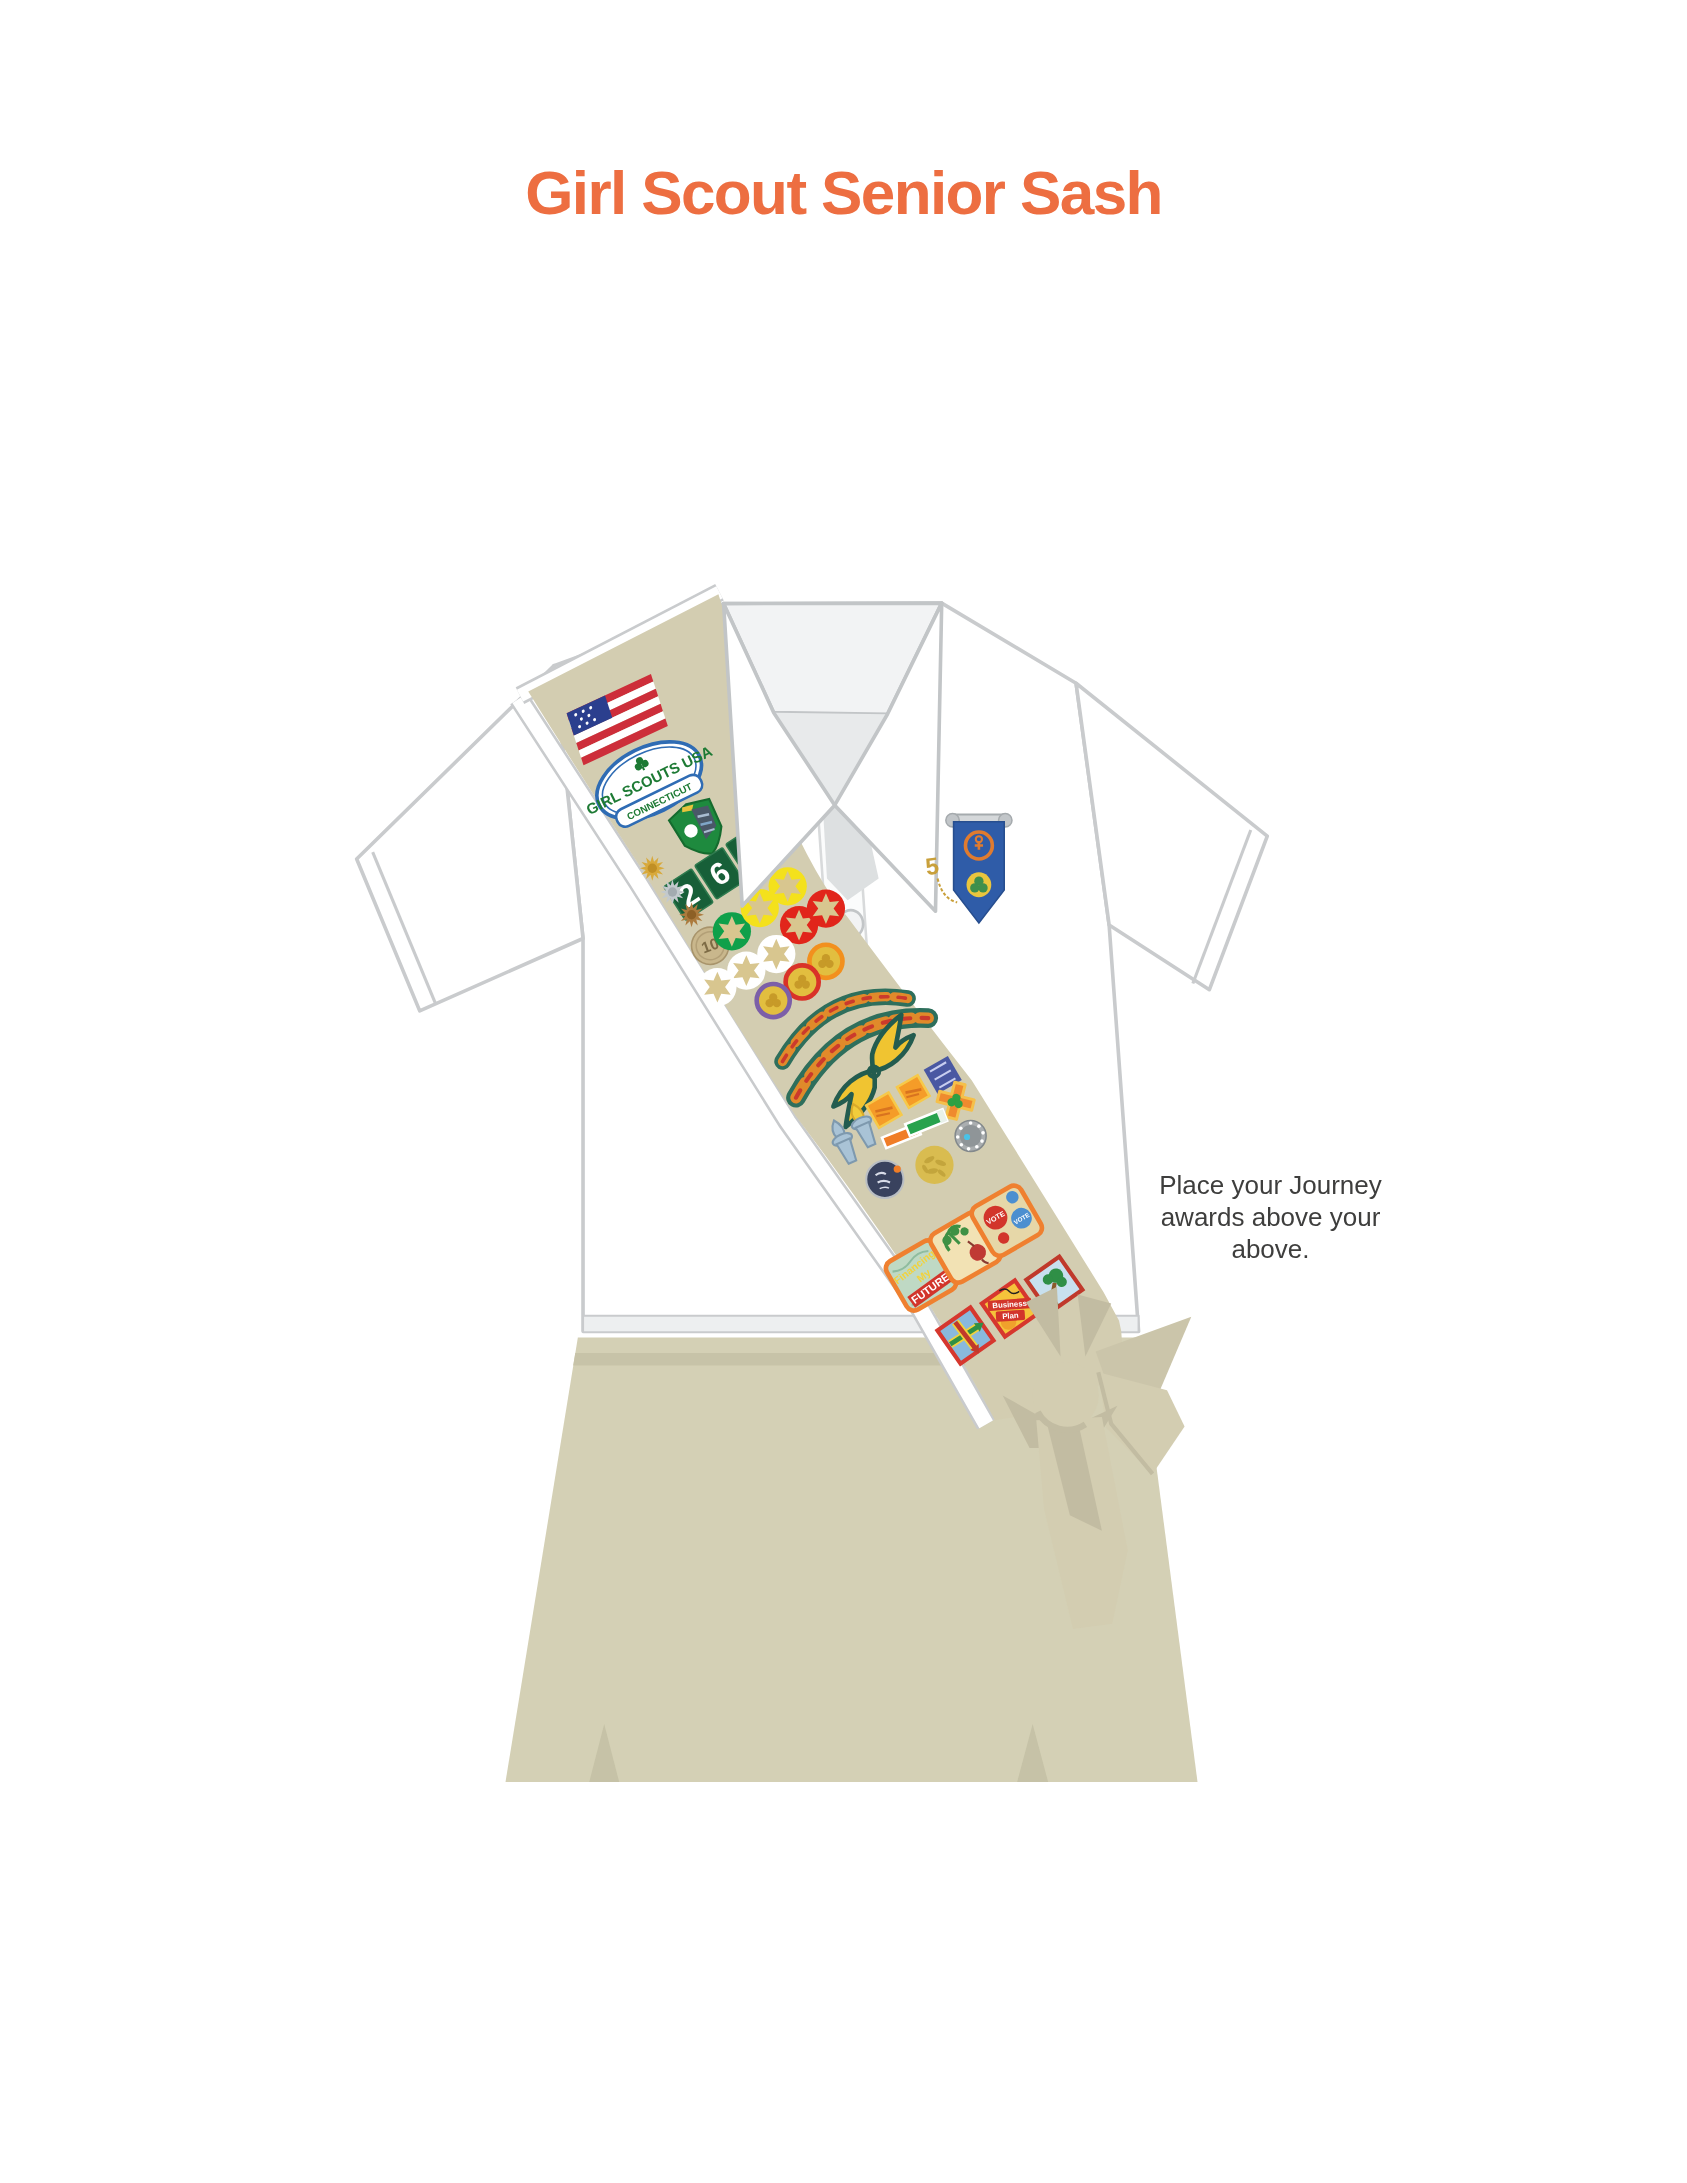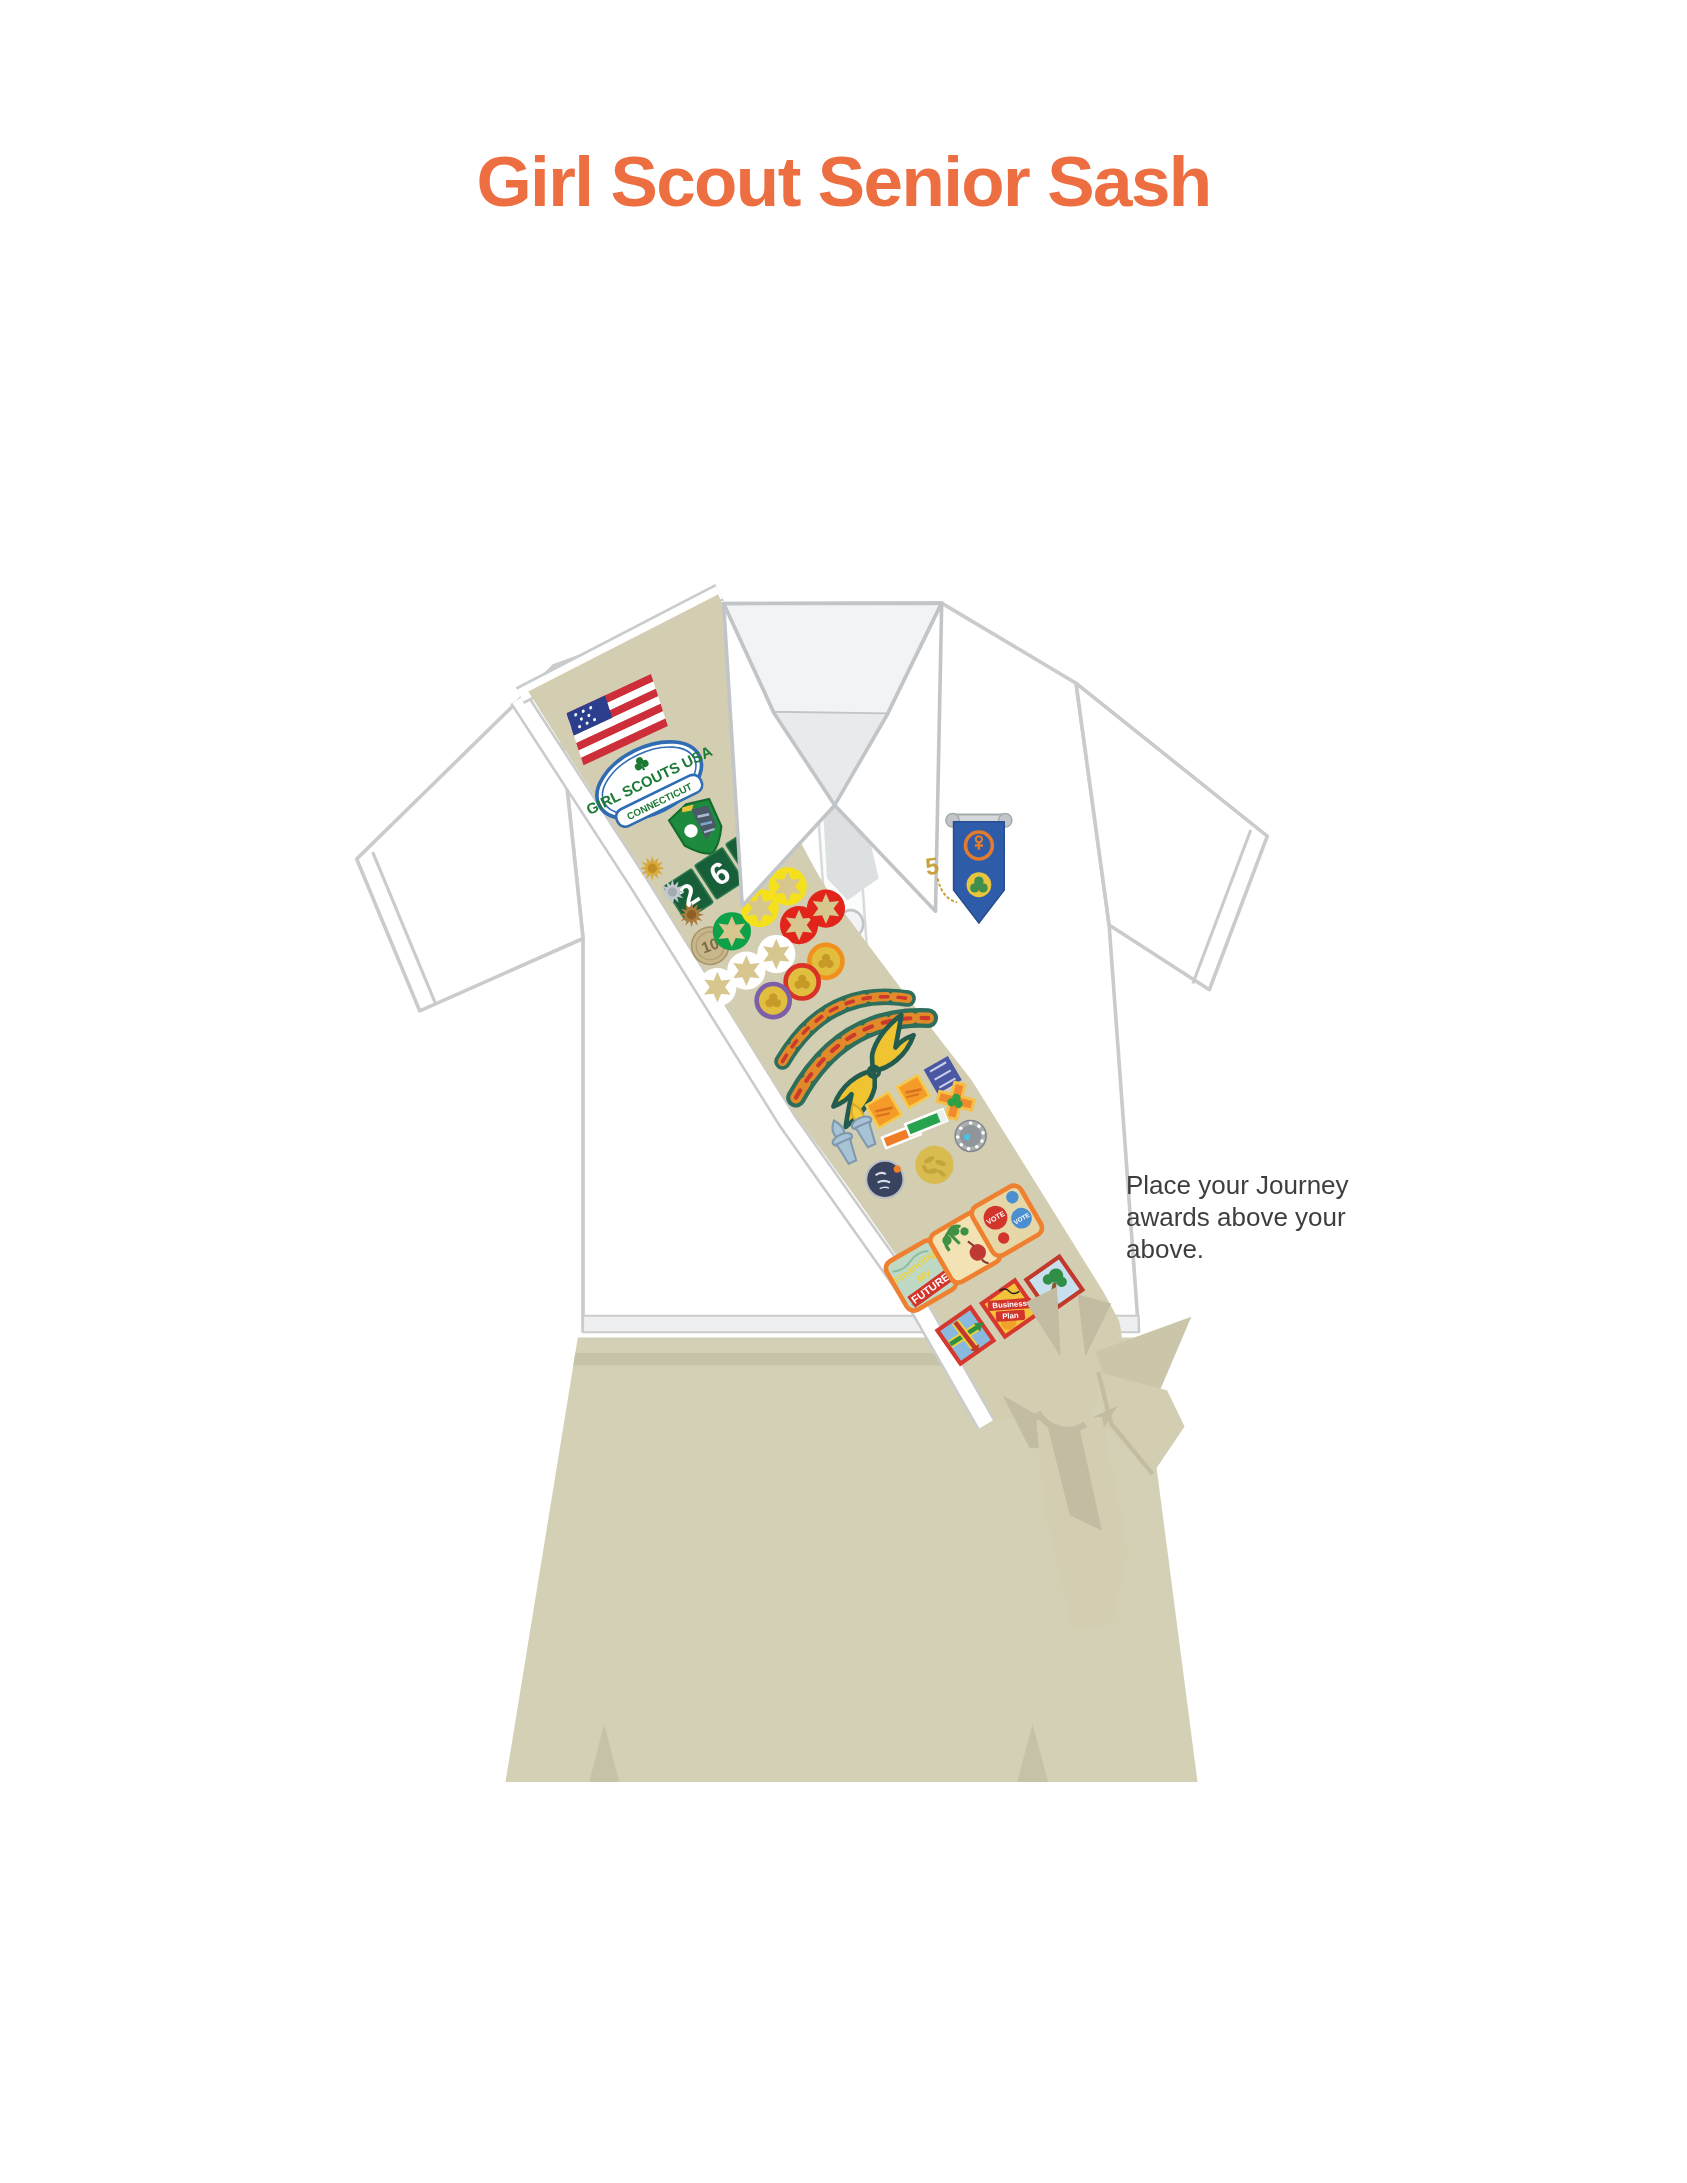--- a/index.html
+++ b/index.html
@@ -1,21 +1,21 @@
 <!DOCTYPE html>
 <html style="font-size:8.3px"><head>
 <meta charset="utf-8">
 <style>
   html,body{margin:0;padding:0;background:#ffffff;}
   .page{position:relative;width:1687px;height:2183px;background:#ffffff;overflow:hidden;
         font-family:"Liberation Sans",sans-serif;}
-  .title{position:absolute;left:0;top:141px;width:100%;text-align:center;
-         font-size:71px;font-weight:bold;letter-spacing:-1.6px;color:#ED6E41;}
+  .title{position:absolute;left:0;top:157px;width:100%;text-align:center;
+         font-size:62px;font-weight:bold;letter-spacing:-1.6px;color:#ED6E41;}
   .annotation{position:absolute;left:1126px;top:1169px;width:289px;
-         font-size:26px;line-height:32px;color:#3E3E3D;font-weight:400;}
+         font-size:26px;line-height:32px;color:#3E3E3D;font-weight:400;text-align:center;}
   svg{position:absolute;left:0;top:0;width:1687px;height:2183px;}
   svg text{font-family:"Liberation Sans",sans-serif;}
 </style>
 </head>
 <body>
 
 <div class="page">
 
 <svg viewBox="0 0 3264 4224">
   <defs>

